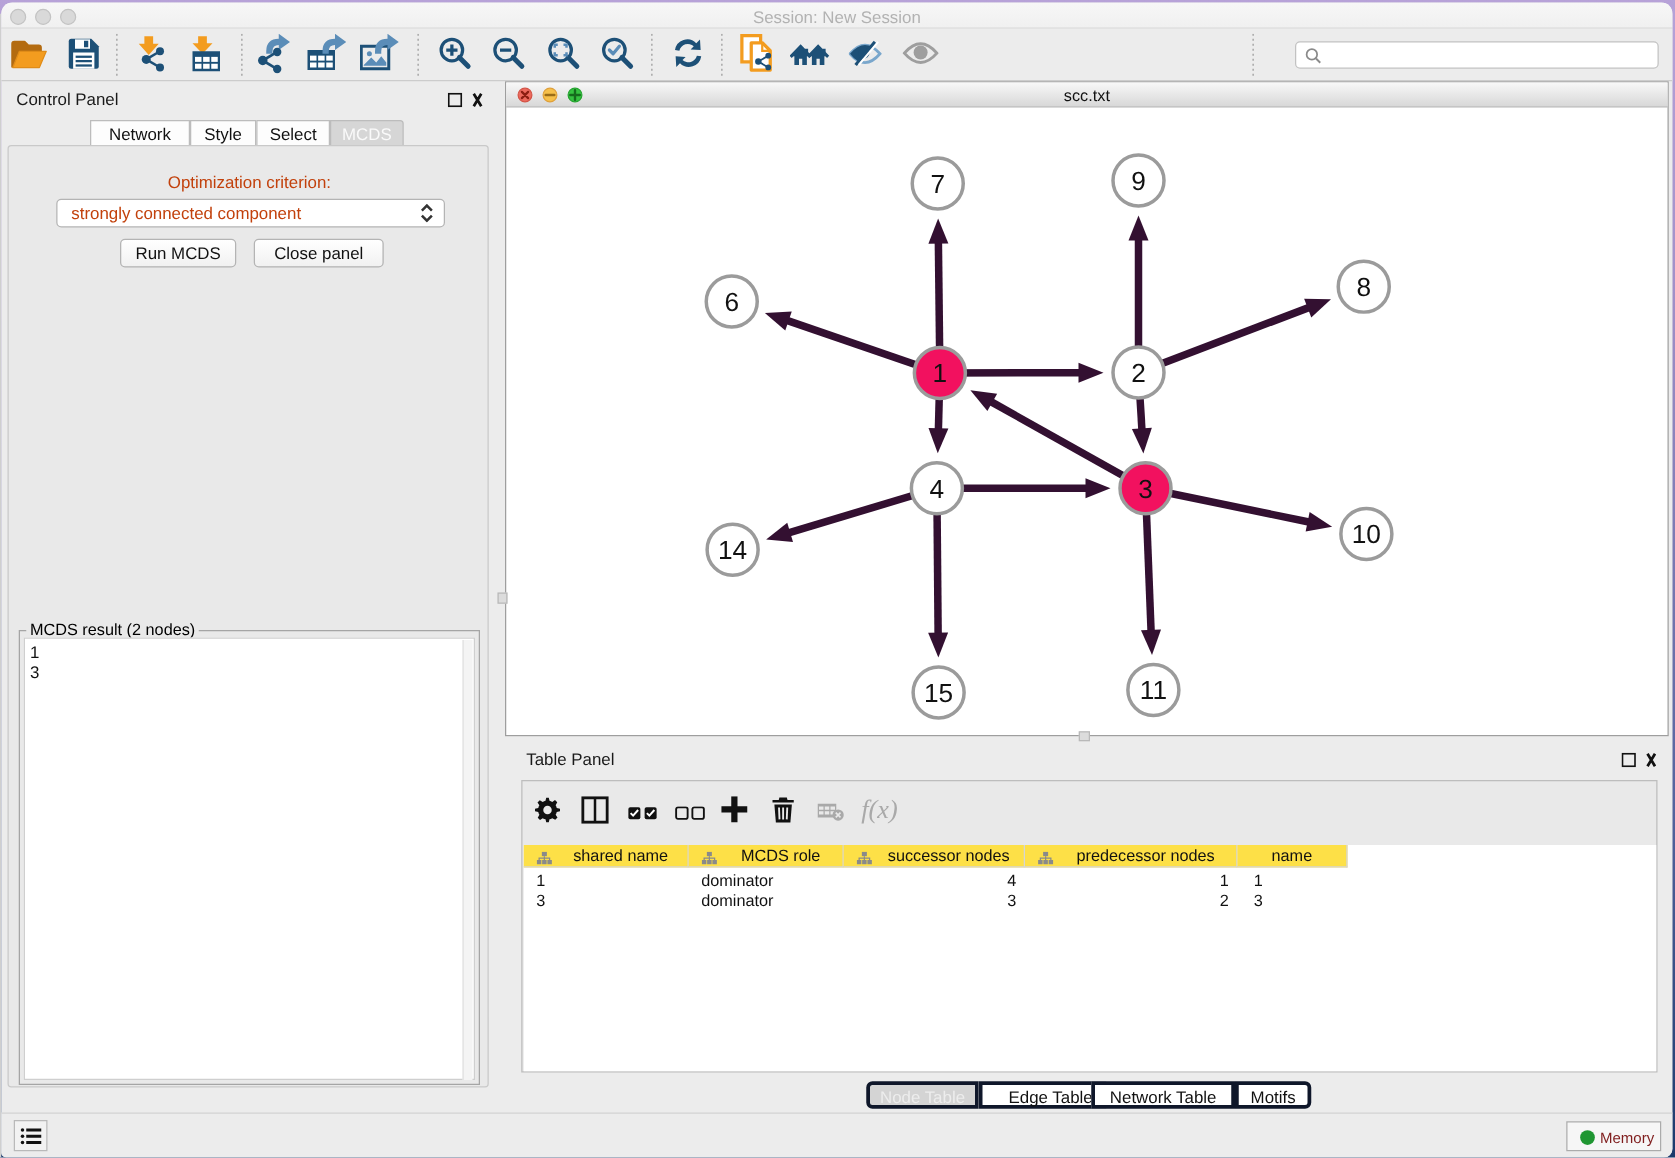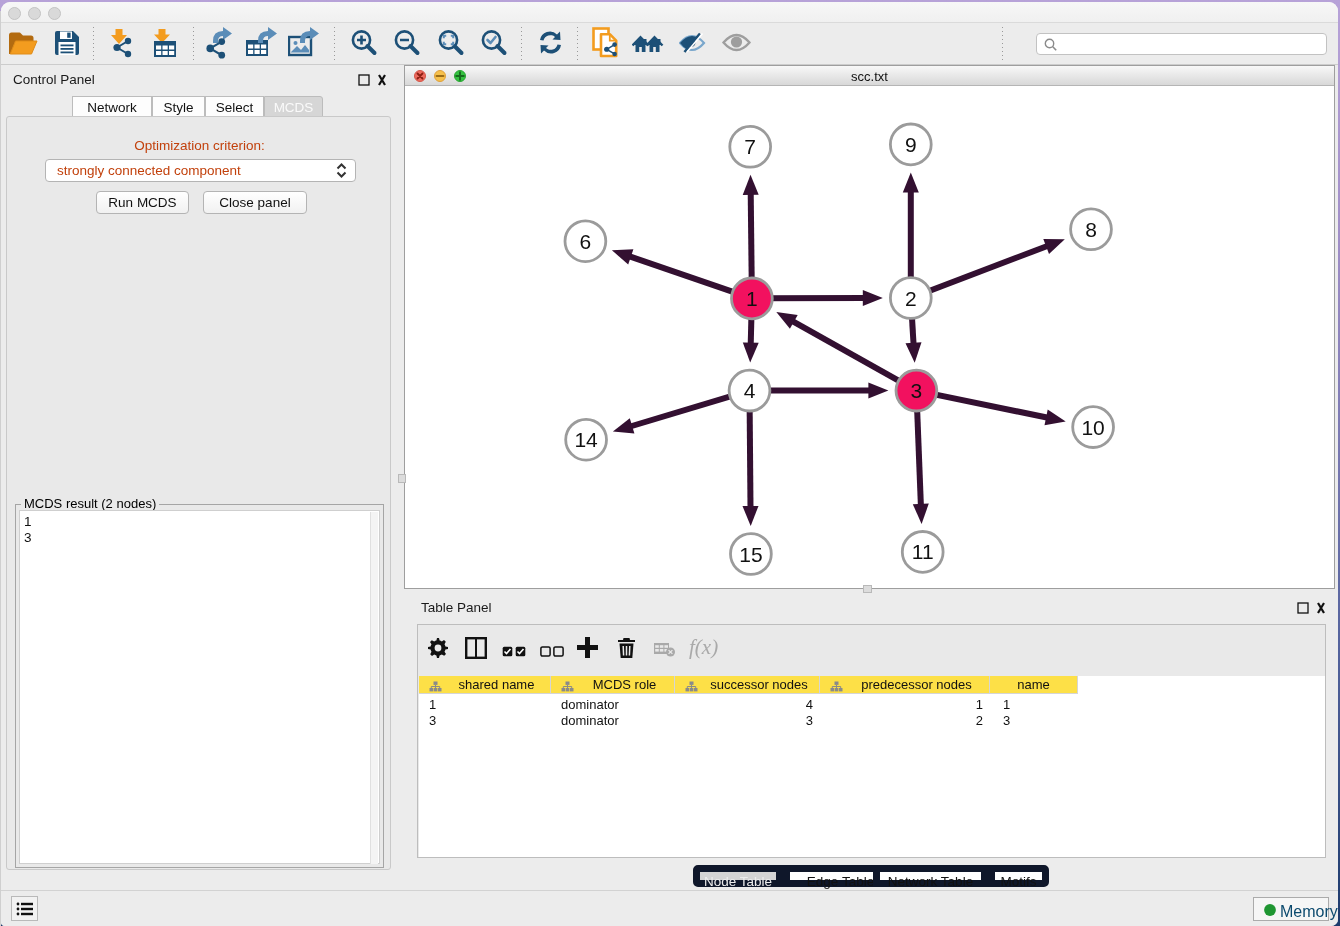--- a/index.html
+++ b/index.html
@@ -32,33 +32,34 @@
 .nwtl svg { position:absolute; left:-0.5px; top:-0.5px; }
 #nw-title { position:absolute; left:0; top:3px; width:100%; text-align:center; font-size:13px; color:#111; }
 #graph { position:absolute; left:0; top:21px; }
 
 #tp-title { position:absolute; left:420px; top:598px; font-size:13.5px; color:#1a1a1a; }
 #tp-box { position:absolute; left:416px; top:622px; width:909px; height:234px; background:#e9e9e9; border:1px solid #bdbdbd; }
 #tp-table { position:absolute; left:1px; top:51px; width:906px; height:181px; background:#fff; }
 .th { position:absolute; top:0; height:18px; background:#fde047; border-right:1px solid #d5d5d5; border-bottom:1px solid #d5d5d5; font-size:13px; color:#111; text-align:center; line-height:17px; }
 .td { position:absolute; font-size:13px; color:#111; height:16px; }
 
-.ftab { position:absolute; top:863px; height:22px; border:7px solid #0f172a; background:#fff; font-size:13.5px; color:#111; text-align:center; line-height:20px; }
+.ftab { position:absolute; top:863px; height:22px; border:3px solid #0f172a; background:#fff; font-size:13.5px; color:#111; text-align:center; line-height:20px; }
 #statusbar { position:absolute; left:0; top:888px; width:100%; height:36px; background:#ececec; border-top:1px solid #d2d2d2; }
-#memory-btn { position:absolute; left:1252px; top:895px; width:76px; height:24px; background:#f6f6f6; border:1px solid #ababab; font-size:16px; color:#0c4a6e; }
+#memory-btn { position:absolute; left:1252px; top:895px; width:76px; height:24px; background:#f6f6f6; border:1px solid #ababab; font-size:12px; color:#7f1d1d; }
 #list-btn { position:absolute; left:10px; top:894px; width:27px; height:25px; background:#f2f2f2; border:1px solid #b9b9b9; }
 </style>
 </head>
 <body>
 <div style="position:absolute;left:0;top:11px;width:1px;height:915px;background:#cfcfcf;"></div>
 <div id="win">
   <div id="titlebar">
     <div class="tl" style="left:6.5px;"></div>
     <div class="tl" style="left:26.5px;"></div>
     <div class="tl" style="left:46.5px;"></div>
+    <div id="title-text">Session: New Session</div>
   </div>
   <div id="toolbar">
     <svg class="ticon" style="left:6px;top:6px;" width="31" height="28" viewBox="0 0 31 28">
         <path d="M3 25 L3 6 Q3 4.5 4.5 4.5 L12.5 4.5 L15.5 7.5 L24 7.5 Q25.5 7.5 25.5 9 L25.5 12" fill="#b36b10" stroke="#b36b10" stroke-width="2" stroke-linejoin="round"></path>
         <path d="M3.2 25 L8.5 12 L30 12 L24.5 25 Z" fill="#f39c1f" stroke="#e08c18" stroke-width="1" stroke-linejoin="round"></path>
       </svg>
     <svg class="ticon" style="left:52px;top:6px;" width="28" height="28" viewBox="0 0 28 28">
         <path d="M2 4 Q2 2 4 2 L20 2 L26 8 L26 24 Q26 26 24 26 L4 26 Q2 26 2 24 Z" fill="#1d5077"></path>
         <rect x="7" y="2.5" width="12" height="7.5" fill="#fff"></rect>
         <rect x="14.2" y="3.6" width="3.4" height="5.2" fill="#1d5077"></rect>

